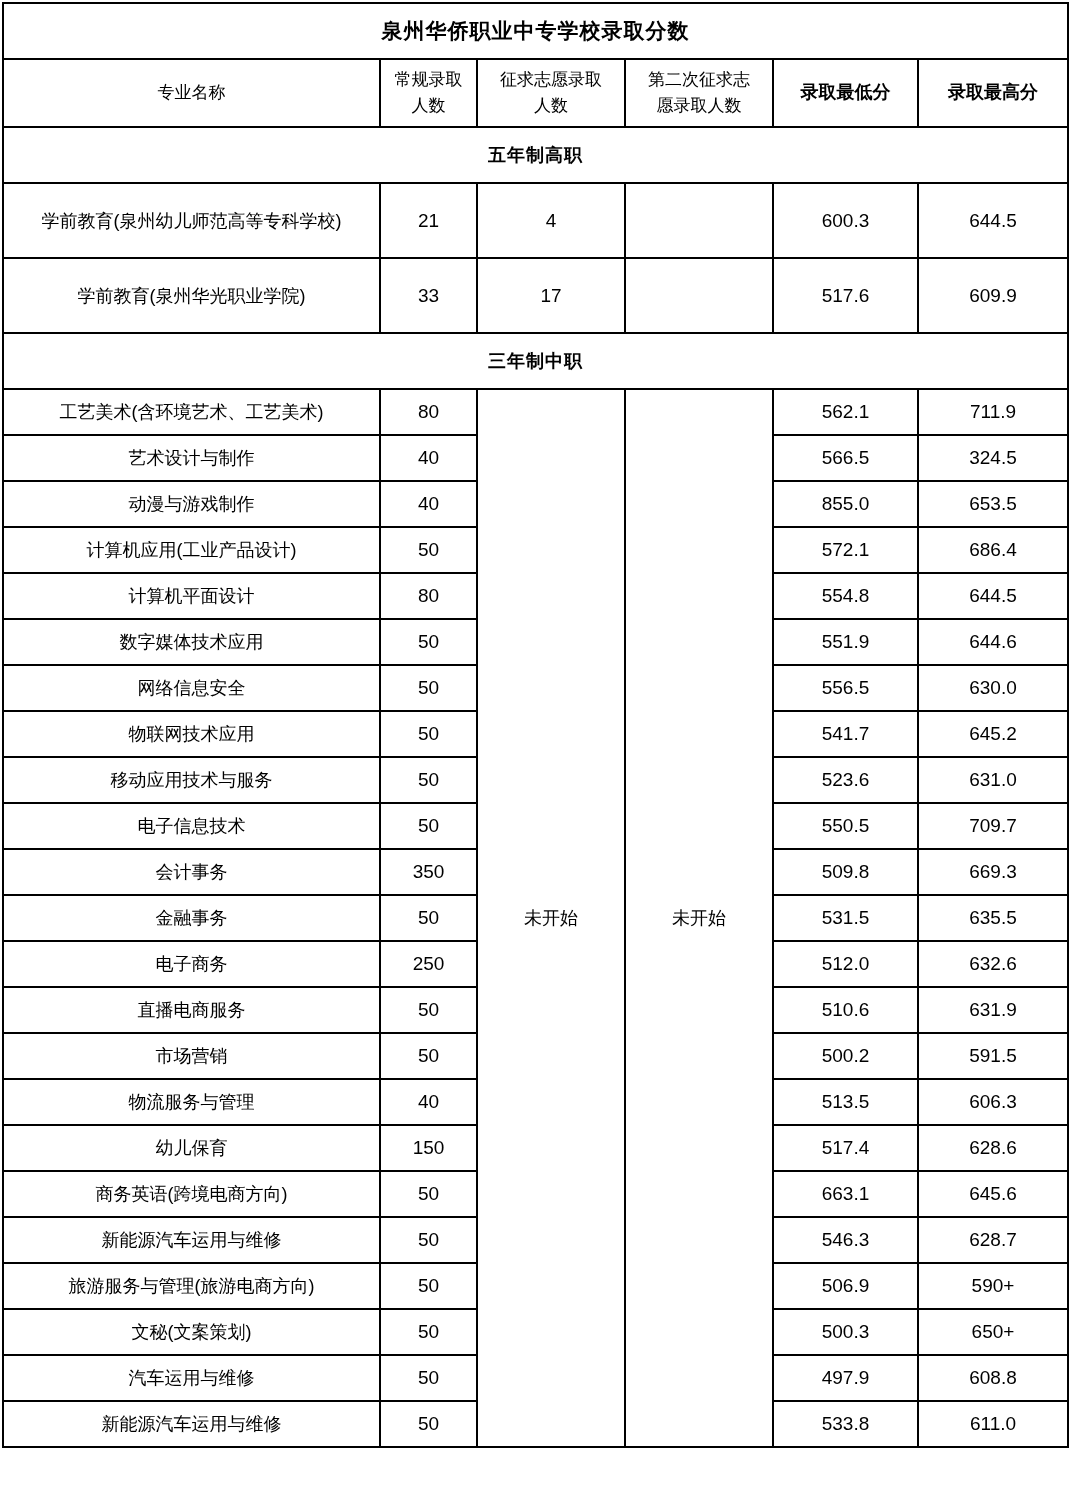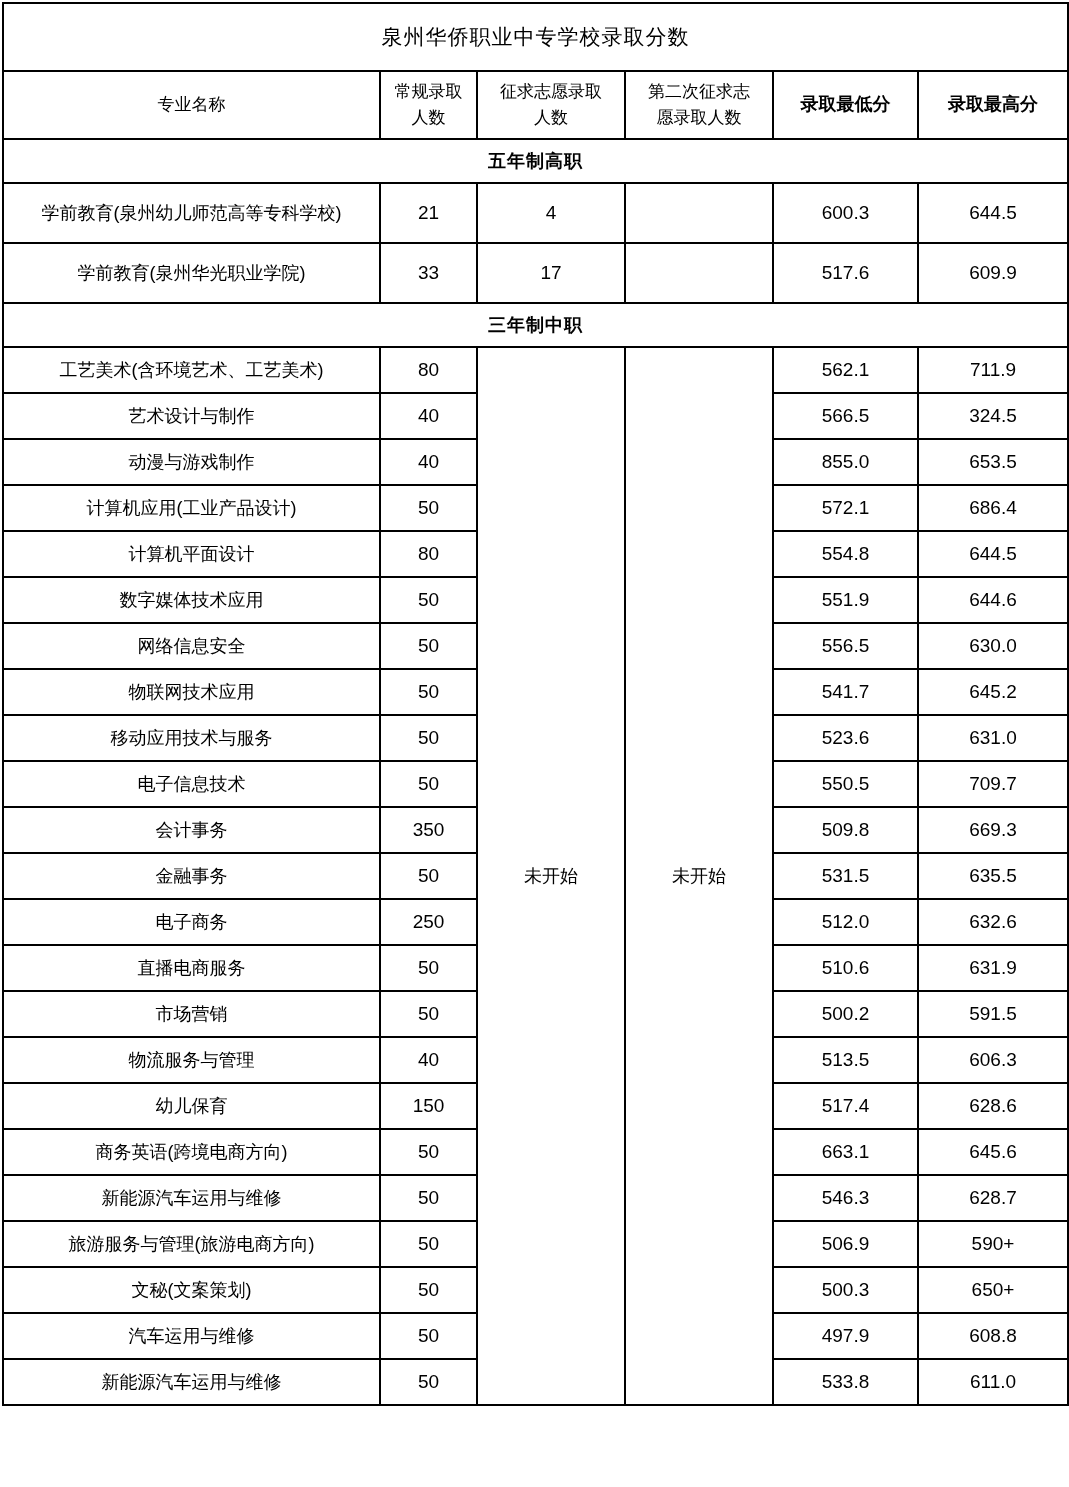--- a/index.html
+++ b/index.html
@@ -26,42 +26,42 @@
     border: 2px solid #000000;
     text-align: center;
     vertical-align: middle;
     padding: 2px 4px;
     background: #ffffff;
     font-weight: normal;
     box-sizing: border-box;
     overflow: hidden;
   }
   tr.title-row td {
-    height: 68px;
+    height: 56px;
     font-size: 21px;
-    font-weight: normal;
+    font-weight: bold;
     letter-spacing: 1px;
   }
   tr.header-row th {
     height: 68px;
     font-size: 17px;
     white-space: pre-line;
     line-height: 1.55;
   }
   tr.header-row th.bold {
     font-weight: bold;
     font-size: 18px;
   }
   tr.section-row td {
-    height: 44px;
+    height: 56px;
     font-size: 18px;
     font-weight: bold;
     letter-spacing: 1px;
   }
-  tr.five-year td { height: 60px; }
+  tr.five-year td { height: 75px; }
   tr.three-year td { height: 46px; }
   td.major {
     font-size: 18px;
   }
   td.num {
     font-size: 19px;
     font-family: "Liberation Sans", sans-serif;
   }
   td.bold {
     font-weight: bold;

